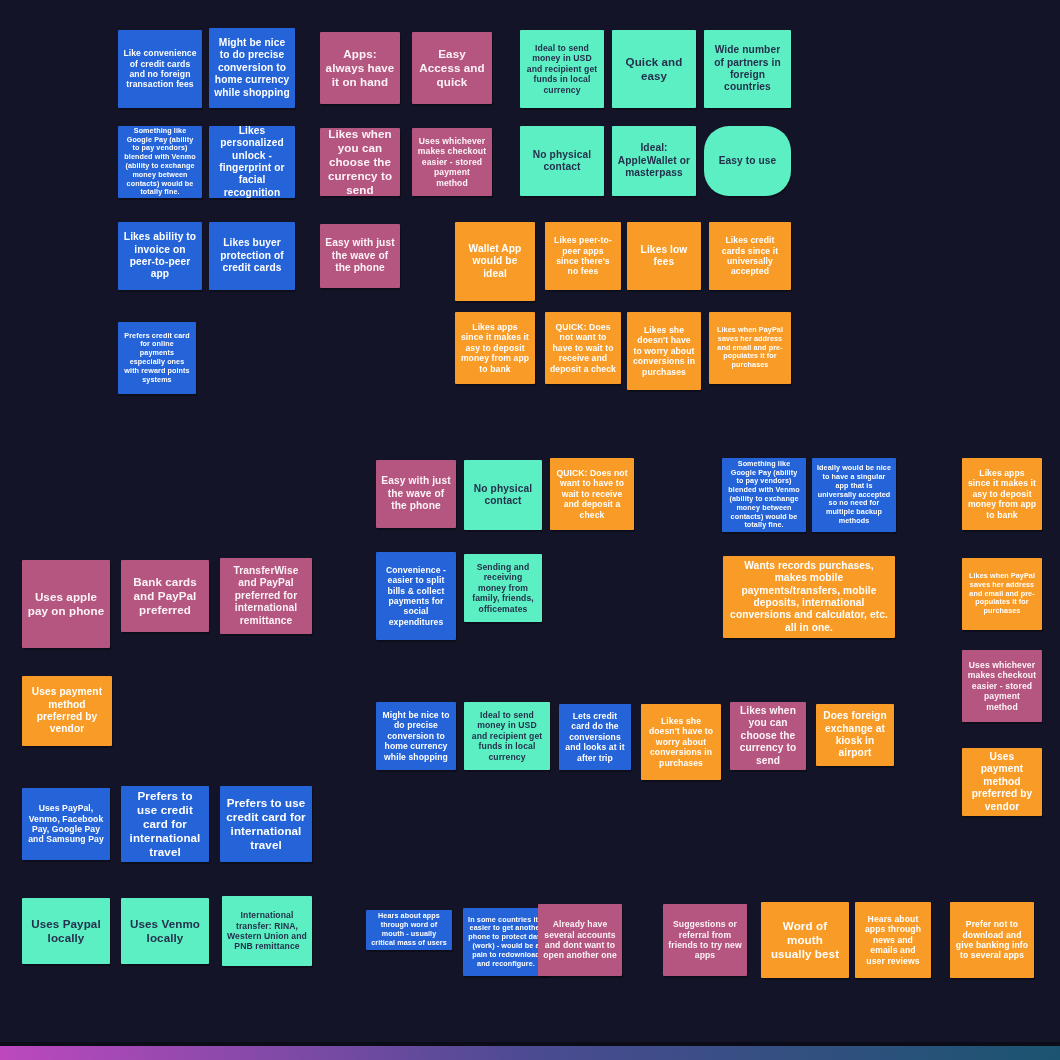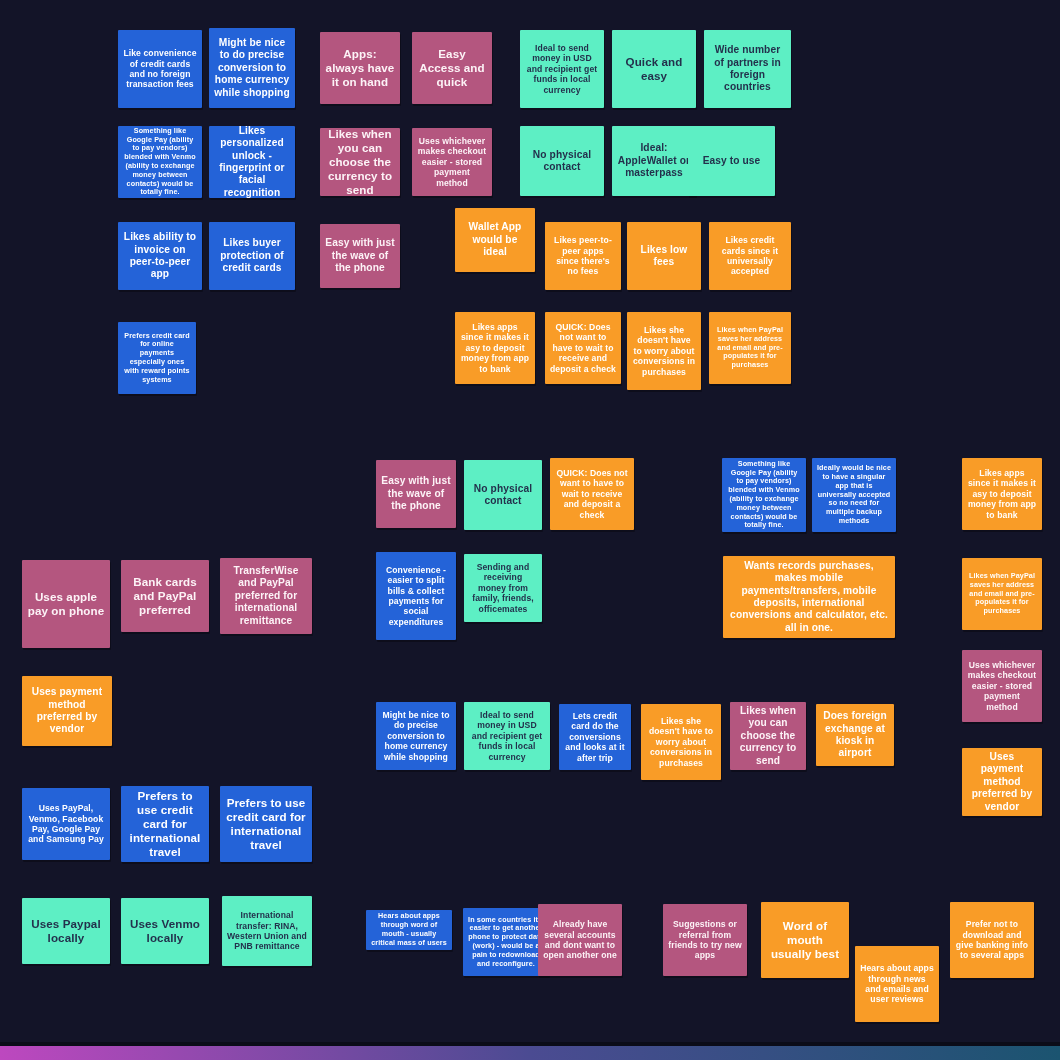--- a/index.html
+++ b/index.html
@@ -96,33 +96,33 @@
     </div>
     <div class="note c-pink fs-s" style="left: 412px; top: 128px; width: 80px; height: 68px;">
       <span>Uses whichever makes checkout easier - stored payment method</span>
     </div>
     <div class="note c-teal fs-m" style="left: 520px; top: 126px; width: 84px; height: 70px;">
       <span>No physical contact</span>
     </div>
     <div class="note c-teal fs-m" style="left: 612px; top: 126px; width: 84px; height: 70px;">
       <span>Ideal: AppleWallet or masterpass</span>
     </div>
-    <div class="note c-teal fs-m" style="left: 688px; top: 126px; width: 87px; height: 70px;">
+    <div class="note c-teal fs-m" style="left: 704px; top: 126px; width: 87px; height: 70px; border-radius: 25px;">
       <span>Easy to use</span>
     </div>
     <div class="note c-blue fs-m" style="left: 118px; top: 222px; width: 84px; height: 68px;">
       <span>Likes ability to invoice on peer-to-peer app</span>
     </div>
     <div class="note c-blue fs-m" style="left: 209px; top: 222px; width: 86px; height: 68px;">
       <span>Likes buyer protection of credit cards</span>
     </div>
     <div class="note c-pink fs-m" style="left: 320px; top: 224px; width: 80px; height: 64px;">
       <span>Easy with just the wave of the phone</span>
     </div>
-    <div class="note c-orange fs-m" style="left: 455px; top: 208px; width: 80px; height: 64px; align-items: center;">
+    <div class="note c-orange fs-m" style="left: 455px; top: 222px; width: 80px; height: 79px; align-items: center;">
       <span>Wallet App would be ideal</span>
     </div>
     <div class="note c-orange fs-s" style="left: 545px; top: 222px; width: 76px; height: 68px;">
       <span>Likes peer-to-peer apps since there's no fees</span>
     </div>
     <div class="note c-orange fs-m" style="left: 627px; top: 222px; width: 74px; height: 68px;">
       <span>Likes low fees</span>
     </div>
     <div class="note c-orange fs-s" style="left: 709px; top: 222px; width: 82px; height: 68px;">
       <span>Likes credit cards since it universally accepted</span>
@@ -234,21 +234,21 @@
     </div>
     <div class="note c-pink fs-s" style="left: 538px; top: 904px; width: 84px; height: 72px;">
       <span>Already have several accounts and dont want to open another one</span>
     </div>
     <div class="note c-orange fs-l" style="left: 761px; top: 902px; width: 88px; height: 76px;">
       <span>Word of mouth usually best</span>
     </div>
     <div class="note c-pink fs-s" style="left: 663px; top: 904px; width: 84px; height: 72px;">
       <span>Suggestions or referral from friends to try new apps</span>
     </div>
-    <div class="note c-orange fs-s" style="left: 855px; top: 902px; width: 84px; height: 76px; margin-top: 44px;">
+    <div class="note c-orange fs-s" style="left: 855px; top: 902px; width: 76px; height: 76px;">
       <span>Hears about apps through news and emails and user reviews</span>
     </div>
     <div class="note c-orange fs-s" style="left: 950px; top: 902px; width: 84px; height: 76px;">
       <span>Prefer not to download and give banking info to several apps</span>
     </div>
   </div>
 <div id="bottom-shadow"></div>
 <div id="bottom-bar" style="background: linear-gradient(90deg, rgb(189, 72, 191) 0%, rgb(75, 75, 146) 50%, rgb(27, 84, 112) 100%);"></div>
 
 </body></html>

